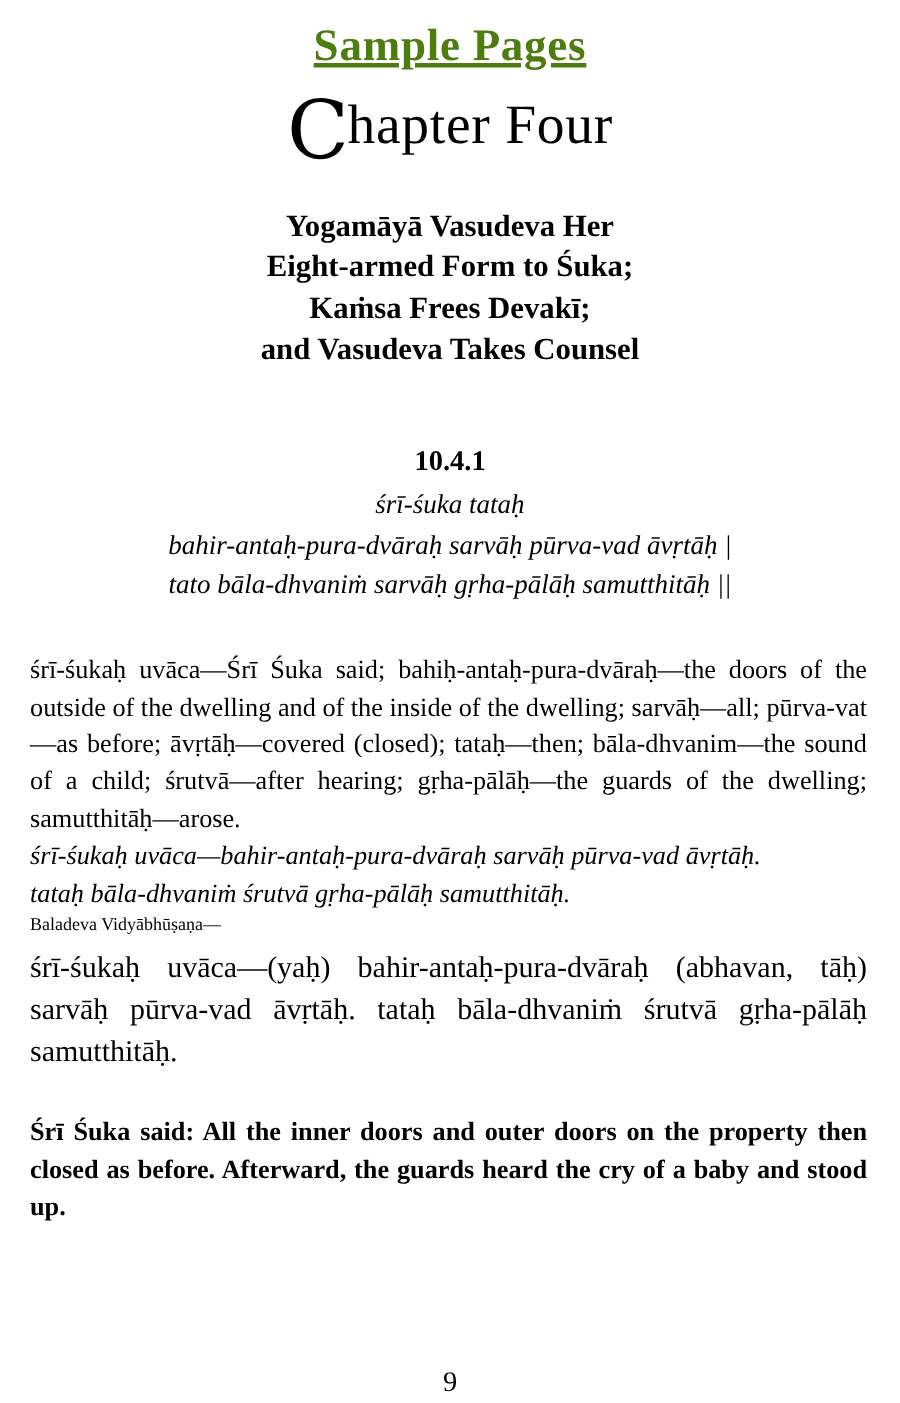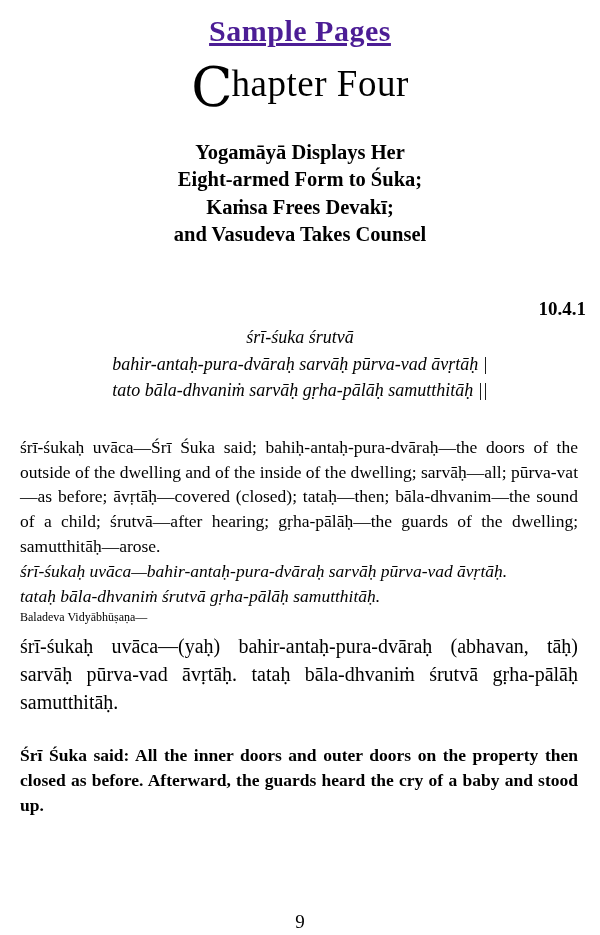--- a/index.html
+++ b/index.html
@@ -17,21 +17,21 @@
   }
   .page {
     width: 600px;
     height: 935px;
     box-sizing: border-box;
     padding: 0 14px;
     position: relative;
   }
   .sample-heading {
     text-align: center;
-    color: #4c1d95;
+    color: #4d7c0f;
     font-family: "Liberation Serif", serif;
     font-weight: bold;
     font-size: 30px;
     text-decoration: underline;
     letter-spacing: 0.5px;
     margin-top: 14px;
     margin-bottom: 2px;
   }
   .chapter-line {
     text-align: center;
@@ -53,21 +53,21 @@
   }
   .title-block {
     text-align: center;
     font-family: "Liberation Serif", serif;
     font-weight: bold;
     font-size: 20.5px;
     line-height: 1.34;
     margin-top: 26px;
   }
   .verse-number {
-    text-align: right;
+    text-align: center;
     font-weight: bold;
     font-size: 19px;
     margin-top: 50px;
     margin-bottom: 4px;
   }
   .verse-line {
     text-align: center;
     font-style: italic;
     font-size: 18px;
     line-height: 1.45;
@@ -123,29 +123,29 @@
 
 <div class="page">
 
   <div class="sample-heading">Sample Pages</div>
 
   <div class="chapter-line">
     <span class="drop-cap">C</span><span class="chapter-rest">hapter Four</span>
   </div>
 
   <div class="title-block">
-    <div>Yogamāyā Displays Her</div>
+    <div>Yogamāyā Vasudeva Her</div>
     <div>Eight-armed Form to Śuka;</div>
     <div>Kaṁsa Frees Devakī;</div>
     <div>and Vasudeva Takes Counsel</div>
   </div>
 
   <div class="verse-number">10.4.1</div>
 
-  <div class="verse-line">śrī-śuka śrutvā</div>
+  <div class="verse-line">śrī-śuka tataḥ</div>
   <div class="verse-line">bahir-antaḥ-pura-dvāraḥ sarvāḥ pūrva-vad āvṛtāḥ |</div>
   <div class="verse-line">tato bāla-dhvaniṁ sarvāḥ gṛha-pālāḥ samutthitāḥ ||</div>
 
   <p class="para synonyms">śrī-śukaḥ uvāca—Śrī Śuka said; bahiḥ-antaḥ-pura-dvāraḥ—the doors of the outside of the dwelling and of the inside of the dwelling; sarvāḥ—all; pūrva-vat—as before; āvṛtāḥ—covered (closed); tataḥ—then; bāla-dhvanim—the sound of a child; śrutvā—after hearing; gṛha-pālāḥ—the guards of the dwelling; samutthitāḥ—arose.</p>
 
   <div class="verse-repeat">
     <div>śrī-śukaḥ uvāca—bahir-antaḥ-pura-dvāraḥ sarvāḥ pūrva-vad āvṛtāḥ.</div>
     <div>tataḥ bāla-dhvaniṁ śrutvā gṛha-pālāḥ samutthitāḥ.</div>
   </div>
 

